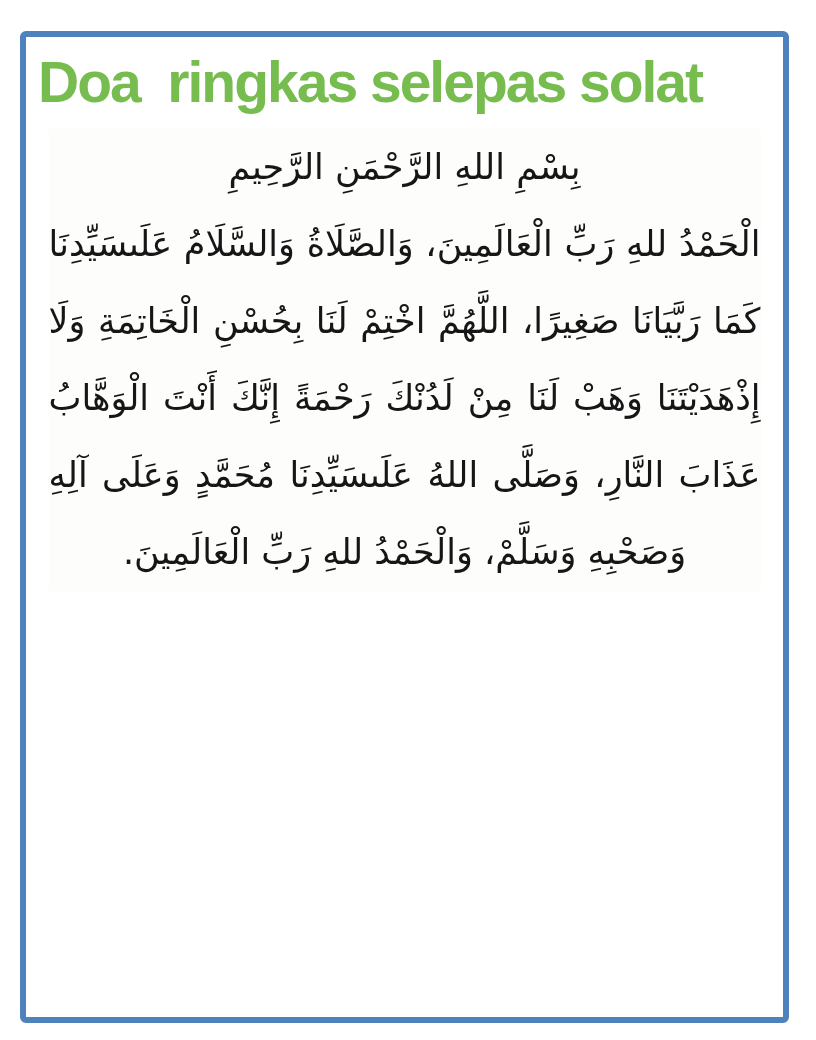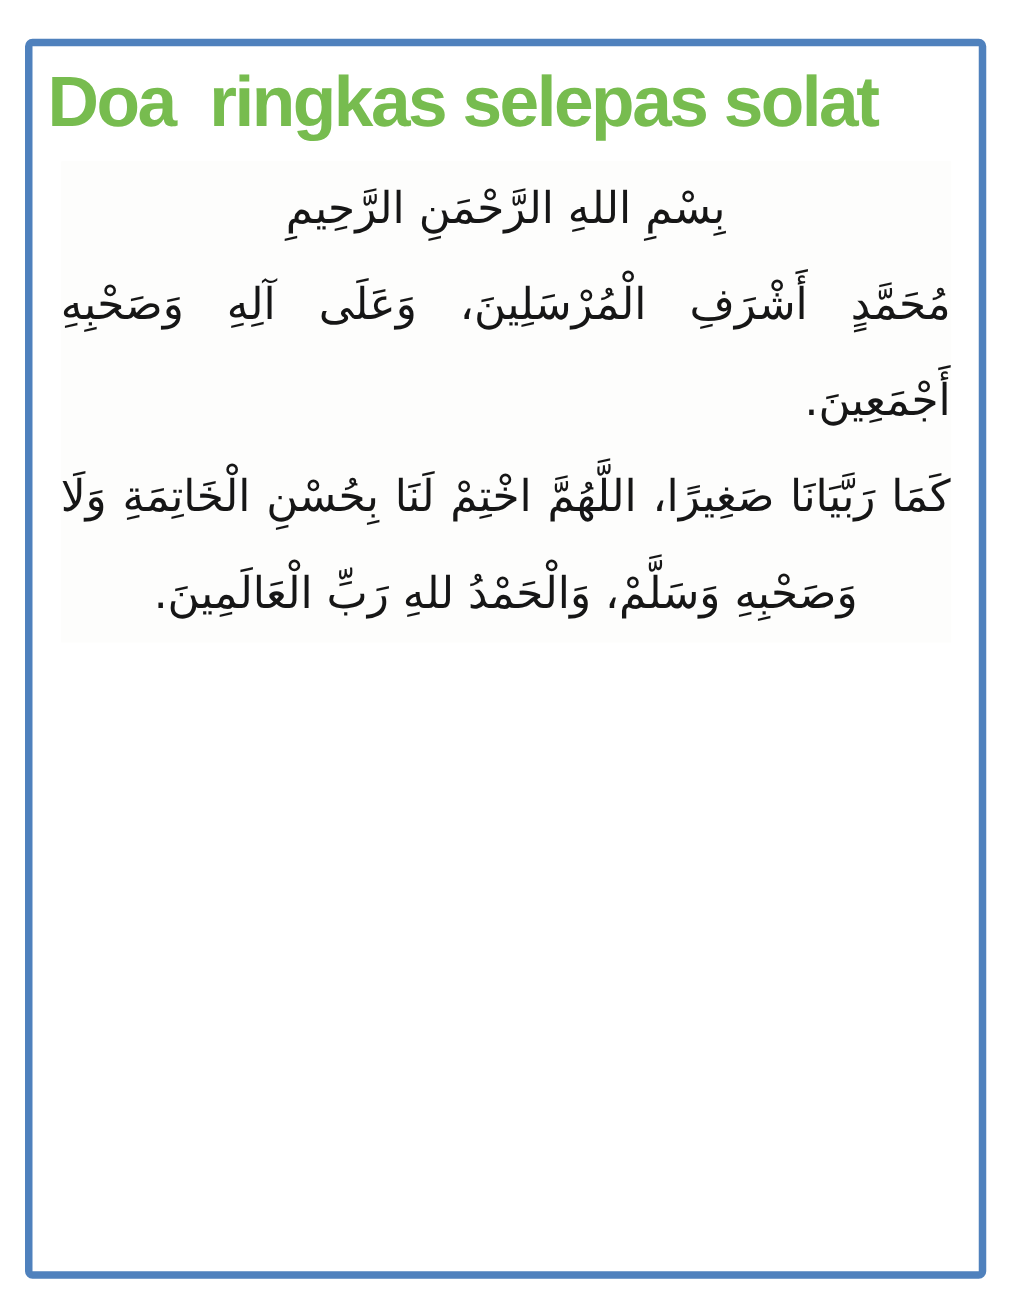--- a/index.html
+++ b/index.html
@@ -69,19 +69,21 @@
 </head>
 <body>
 
 <div class="page">
   <div class="frame">
 
     <h1 class="title">Doa  ringkas selepas solat</h1>
 
     <div class="scan">
       <div class="line center">بِسْمِ اللهِ الرَّحْمَنِ الرَّحِيمِ</div>
-      <div class="line just">مُحَمَّدٍ أَشْرَفِ الْمُرْسَلِينَ، وَعَلَى آلِهِ وَصَحْبِهِ أَجْمَعِينَ.</div>
+      <div class="line just">الْحَمْدُ للهِ رَبِّ الْعَالَمِينَ، وَالصَّلَاةُ وَالسَّلَامُ عَلَىسَيِّدِنَا</div>
       <div class="line just">كَمَا رَبَّيَانَا صَغِيرًا، اللَّهُمَّ اخْتِمْ لَنَا بِحُسْنِ الْخَاتِمَةِ وَلَا</div>
+      <div class="line just">إِذْهَدَيْتَنَا وَهَبْ لَنَا مِنْ لَدُنْكَ رَحْمَةً إِنَّكَ أَنْتَ الْوَهَّابُ</div>
+      <div class="line just">عَذَابَ النَّارِ، وَصَلَّى اللهُ عَلَىسَيِّدِنَا مُحَمَّدٍ وَعَلَى آلِهِ</div>
       <div class="line center">وَصَحْبِهِ وَسَلَّمْ، وَالْحَمْدُ للهِ رَبِّ الْعَالَمِينَ.</div>
     </div>
 
   </div>
 </div>
 
 </body></html>

